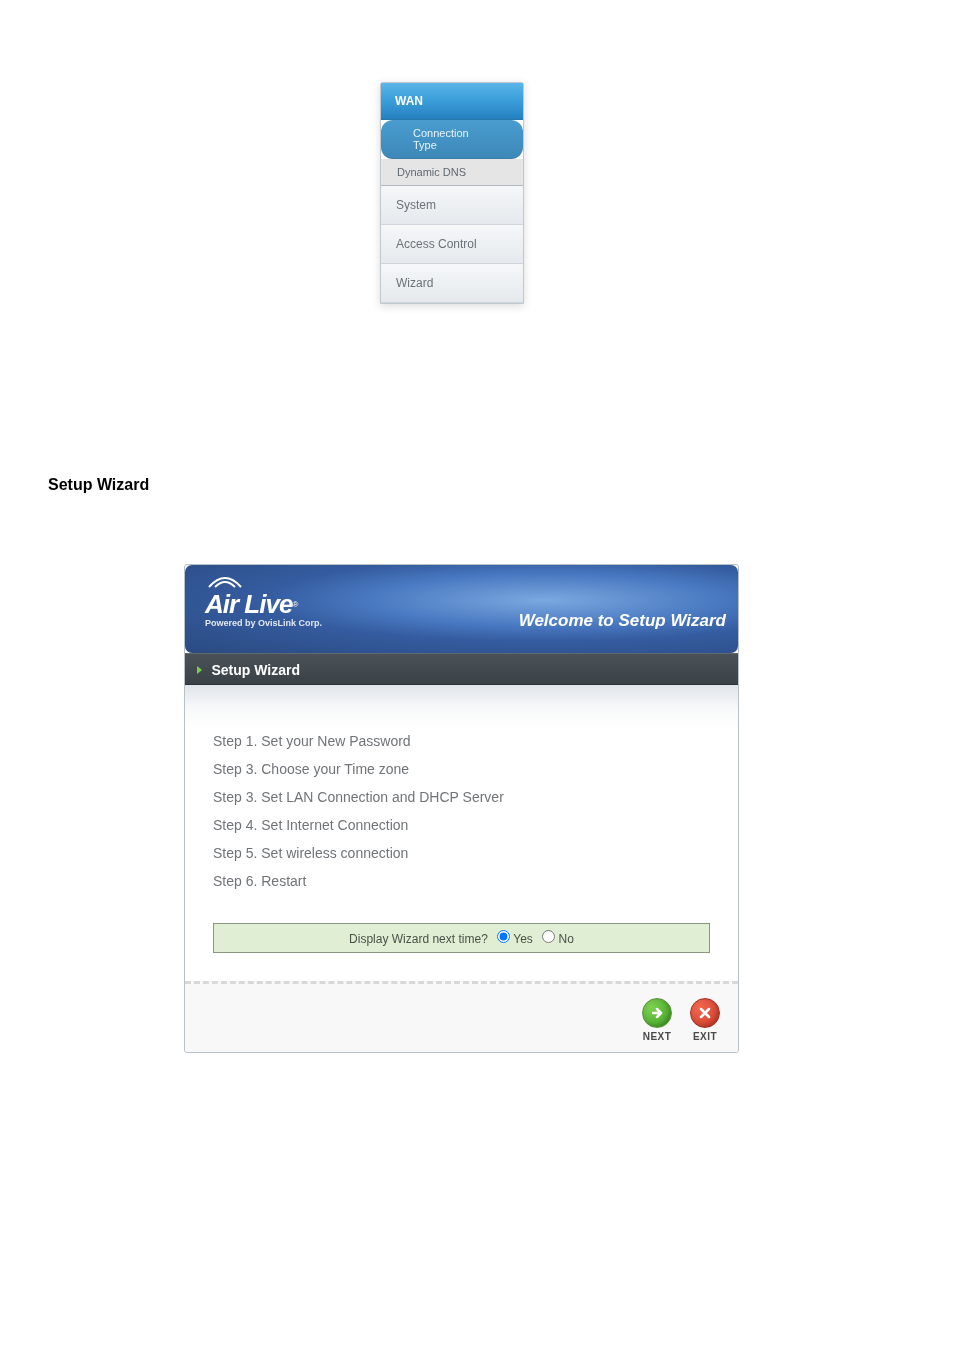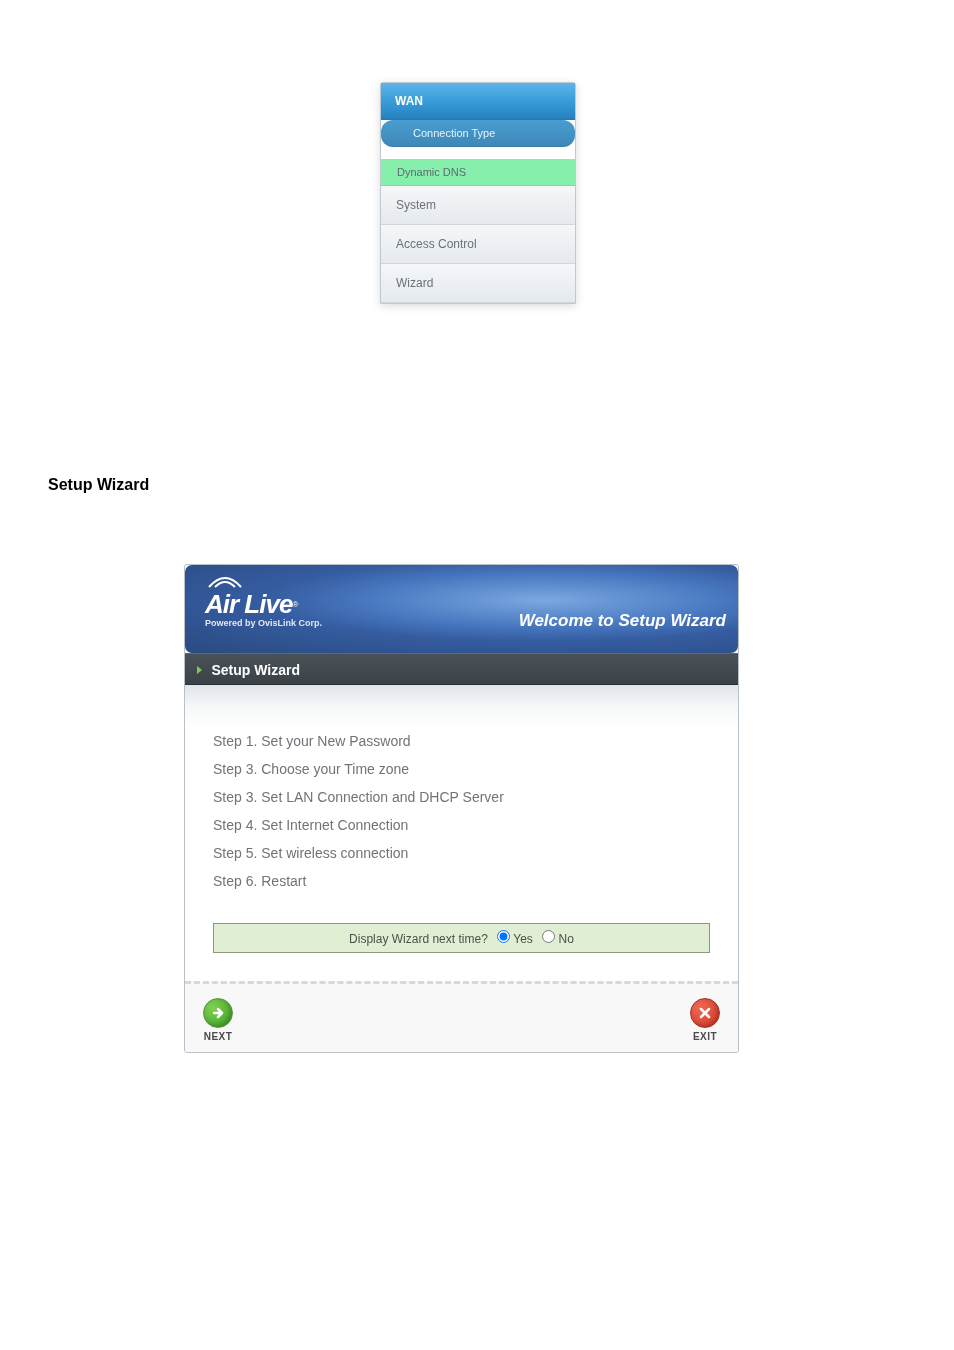--- a/index.html
+++ b/index.html
@@ -7,21 +7,21 @@
       font-family: Arial, sans-serif;
       background: #fff;
       width: 954px;
       min-height: 1350px;
       position: relative;
     }
     .nav-menu {
       position: absolute;
       left: 380px;
       top: 82px;
-      width: 196px;
+      width: 144px;
       border: 1px solid #c0c9d0;
       border-radius: 3px 3px 0 0;
       box-shadow: 0 2px 8px rgba(0,0,0,0.15);
     }
     .nav-wan-header {
       background: linear-gradient(to bottom, #5bb5e8 0%, #3a9dd8 50%, #2580c0 100%);
       color: #fff;
       font-weight: bold;
       font-size: 12px;
       padding: 11px 14px;
@@ -29,26 +29,25 @@
     }
     .nav-sub-active {
       background: linear-gradient(to bottom, #4a9dd0 0%, #3d88b8 100%);
       color: #e8f3fa;
       font-size: 11px;
       padding: 7px 32px;
       border-bottom: 1px solid #3a7ea8;
       border-radius: 12px;
     }
     .nav-sub {
-      background: #86efac;
+      background: #e5e5e5;
       color: #606870;
       font-size: 11px;
       padding: 7px 16px;
       border-bottom: 1px solid #b0b8c0;
-      margin-top: 12px;
     }
     .nav-item {
       background: linear-gradient(to bottom, #f5f7f9 0%, #e5e9ed 100%);
       color: #6a7278;
       font-size: 12px;
       padding: 12px 15px;
       border-bottom: 1px solid #d0d6dc;
     }
     .section-title {
       position: absolute;
@@ -145,21 +144,22 @@
       text-align: center;
       font-size: 12px;
       color: #4a5248;
     }
     .display-next-box label { margin-left: 6px; }
     .wizard-footer {
       background: #f8f8f8;
       border-top: 3px dashed #d8d8d8;
       padding: 14px 18px 10px 18px;
       display: flex;
-      justify-content: space-between;
+      justify-content: flex-end;
+      gap: 18px;
     }
     .footer-btn { text-align: center; cursor: pointer; }
     .btn-circle {
       width: 30px; height: 30px; border-radius: 50%;
       margin: 0 auto 3px auto;
       display: flex; align-items: center; justify-content: center;
       font-size: 18px; font-weight: bold; color: #fff;
     }
     .next-circle { background: radial-gradient(circle at 30% 30%, #7ed050, #3aa020); box-shadow: inset -2px -2px 4px rgba(0,0,0,0.2); border:1px solid #5a9040;}
     .exit-circle { background: radial-gradient(circle at 30% 30%, #f06850, #d03828); box-shadow: inset -2px -2px 4px rgba(0,0,0,0.2); border:1px solid #a03020;}

